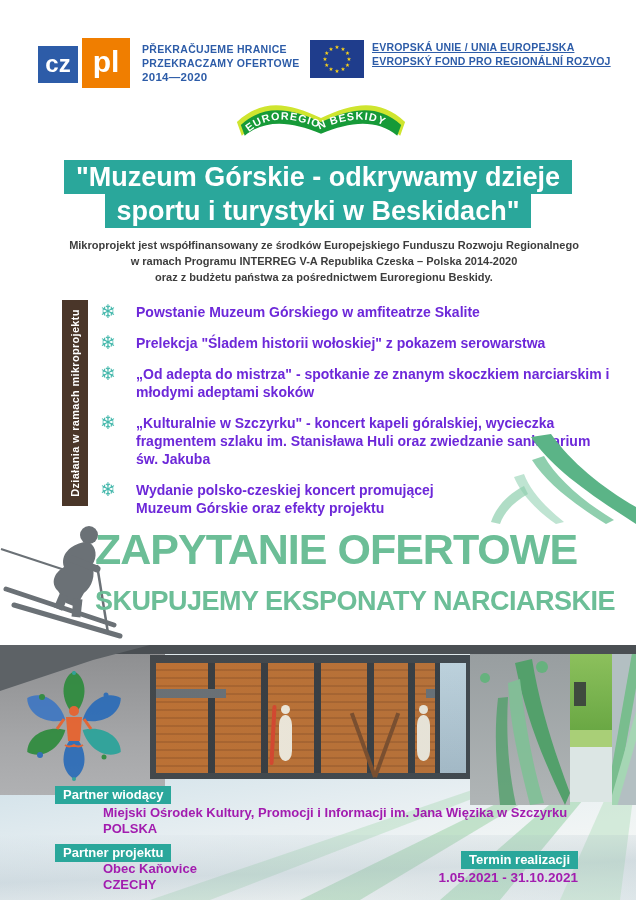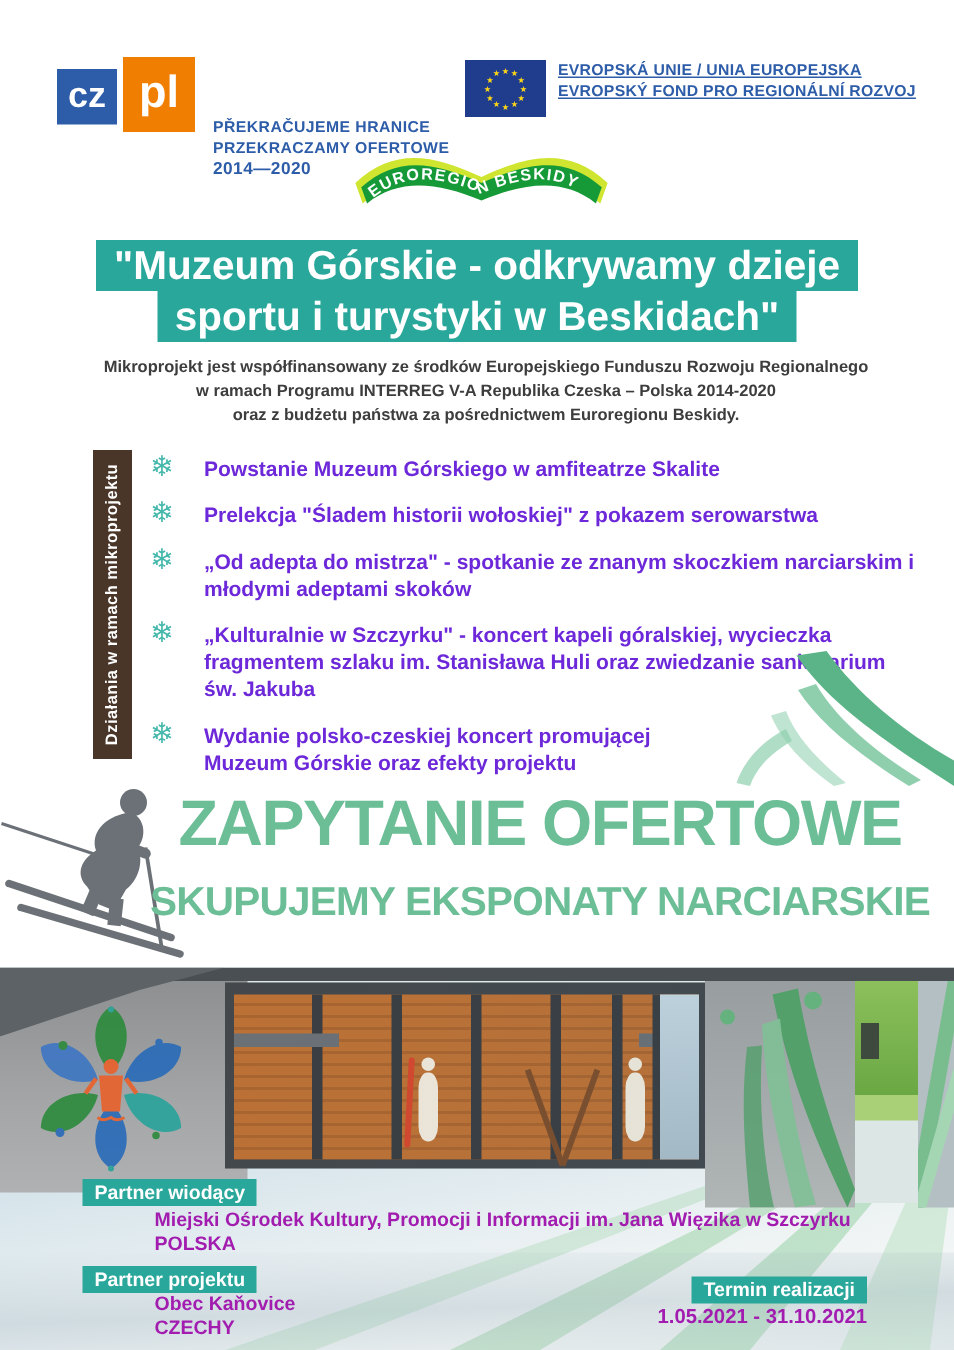--- a/index.html
+++ b/index.html
@@ -6,21 +6,21 @@
   .poster{position:relative;width:636px;height:900px;background:#ffffff;
           font-family:"Liberation Sans",sans-serif;overflow:hidden;}
 
   
   .czpl{position:absolute;left:38px;top:38px;width:96px;height:52px;}
   .cz-box{position:absolute;left:0;top:8px;width:40px;height:37px;background:#2d5ca8;
           color:#fff;font-weight:bold;font-size:24px;text-align:center;line-height:36px;}
   .pl-box{position:absolute;left:44px;top:0;width:48px;height:50px;background:#f07e00;
           color:#fff;font-weight:bold;font-size:30px;text-align:center;line-height:48px;}
   .program-text{position:absolute;left:142px;top:42px;color:#2d5ca8;font-size:10.5px;
-          font-weight:bold;line-height:14px;letter-spacing:.3px;margin-top:36px;}
+          font-weight:bold;line-height:14px;letter-spacing:.3px;}
   .program-text .years{font-size:11.5px;}
   .eu-flag{position:absolute;left:310px;top:40px;width:54px;height:38px;}
   .eu-text{position:absolute;left:372px;top:41px;color:#2d5ca8;font-size:10.5px;
           font-weight:bold;line-height:13.5px;letter-spacing:.2px;text-decoration:underline;}
   .euroregion{position:absolute;left:233px;top:94px;width:176px;height:52px;}
 
   
   .title-wrap{position:absolute;left:0;right:0;top:160px;text-align:center;}
   .title-wrap .tline{display:block;line-height:0;}
   .title-wrap span{display:inline-block;background:#2aa79b;color:#ffffff;
@@ -36,21 +36,21 @@
           white-space:nowrap;color:#fff;font-size:11px;font-weight:bold;letter-spacing:.3px;}
   .activity-list{position:absolute;left:100px;top:303px;width:510px;list-style:none;margin:0;padding:0;}
   .activity-list li{display:flex;align-items:flex-start;margin-bottom:13px;}
   .activity-list li:nth-child(5){max-width:380px;}
   .flake{flex:0 0 26px;color:#45b8ac;font-size:19px;line-height:18px;margin-right:10px;}
   .activity-text{color:#6d28d9;font-size:14px;font-weight:bold;line-height:18px;}
   .decor-leaves{position:absolute;right:0;top:432px;width:200px;height:92px;}
 
   
   .skier{position:absolute;left:0;top:515px;width:125px;height:128px;}
-  .offer{position:absolute;left:95px;top:523px;width:530px;text-align:center;color:#6cbe97;}
+  .offer{position:absolute;left:95px;top:523px;width:530px;text-align:left;color:#6cbe97;}
   .offer .l1{font-size:43px;font-weight:bold;letter-spacing:-1px;line-height:52px;}
   .offer .l2{font-size:27px;font-weight:bold;letter-spacing:-.5px;line-height:40px;margin-top:6px;}
 
   
   .photo{position:absolute;left:0;top:645px;width:636px;height:301px;background:#dfe8eb;overflow:hidden;}
   .ground{position:absolute;left:0;top:120px;width:636px;height:135px;
           background:linear-gradient(170deg,#cfe0e8 0%,#e8eff2 45%,#f3f6f5 75%,#e2eaec 100%);}
   .ground-shadow{position:absolute;left:0;top:190px;width:636px;height:65px;
           background:linear-gradient(178deg,rgba(160,180,192,0) 0%,rgba(160,180,192,.35) 55%,rgba(200,212,218,.15) 100%);}
   .left-wall{position:absolute;left:0;top:8px;width:165px;height:142px;

